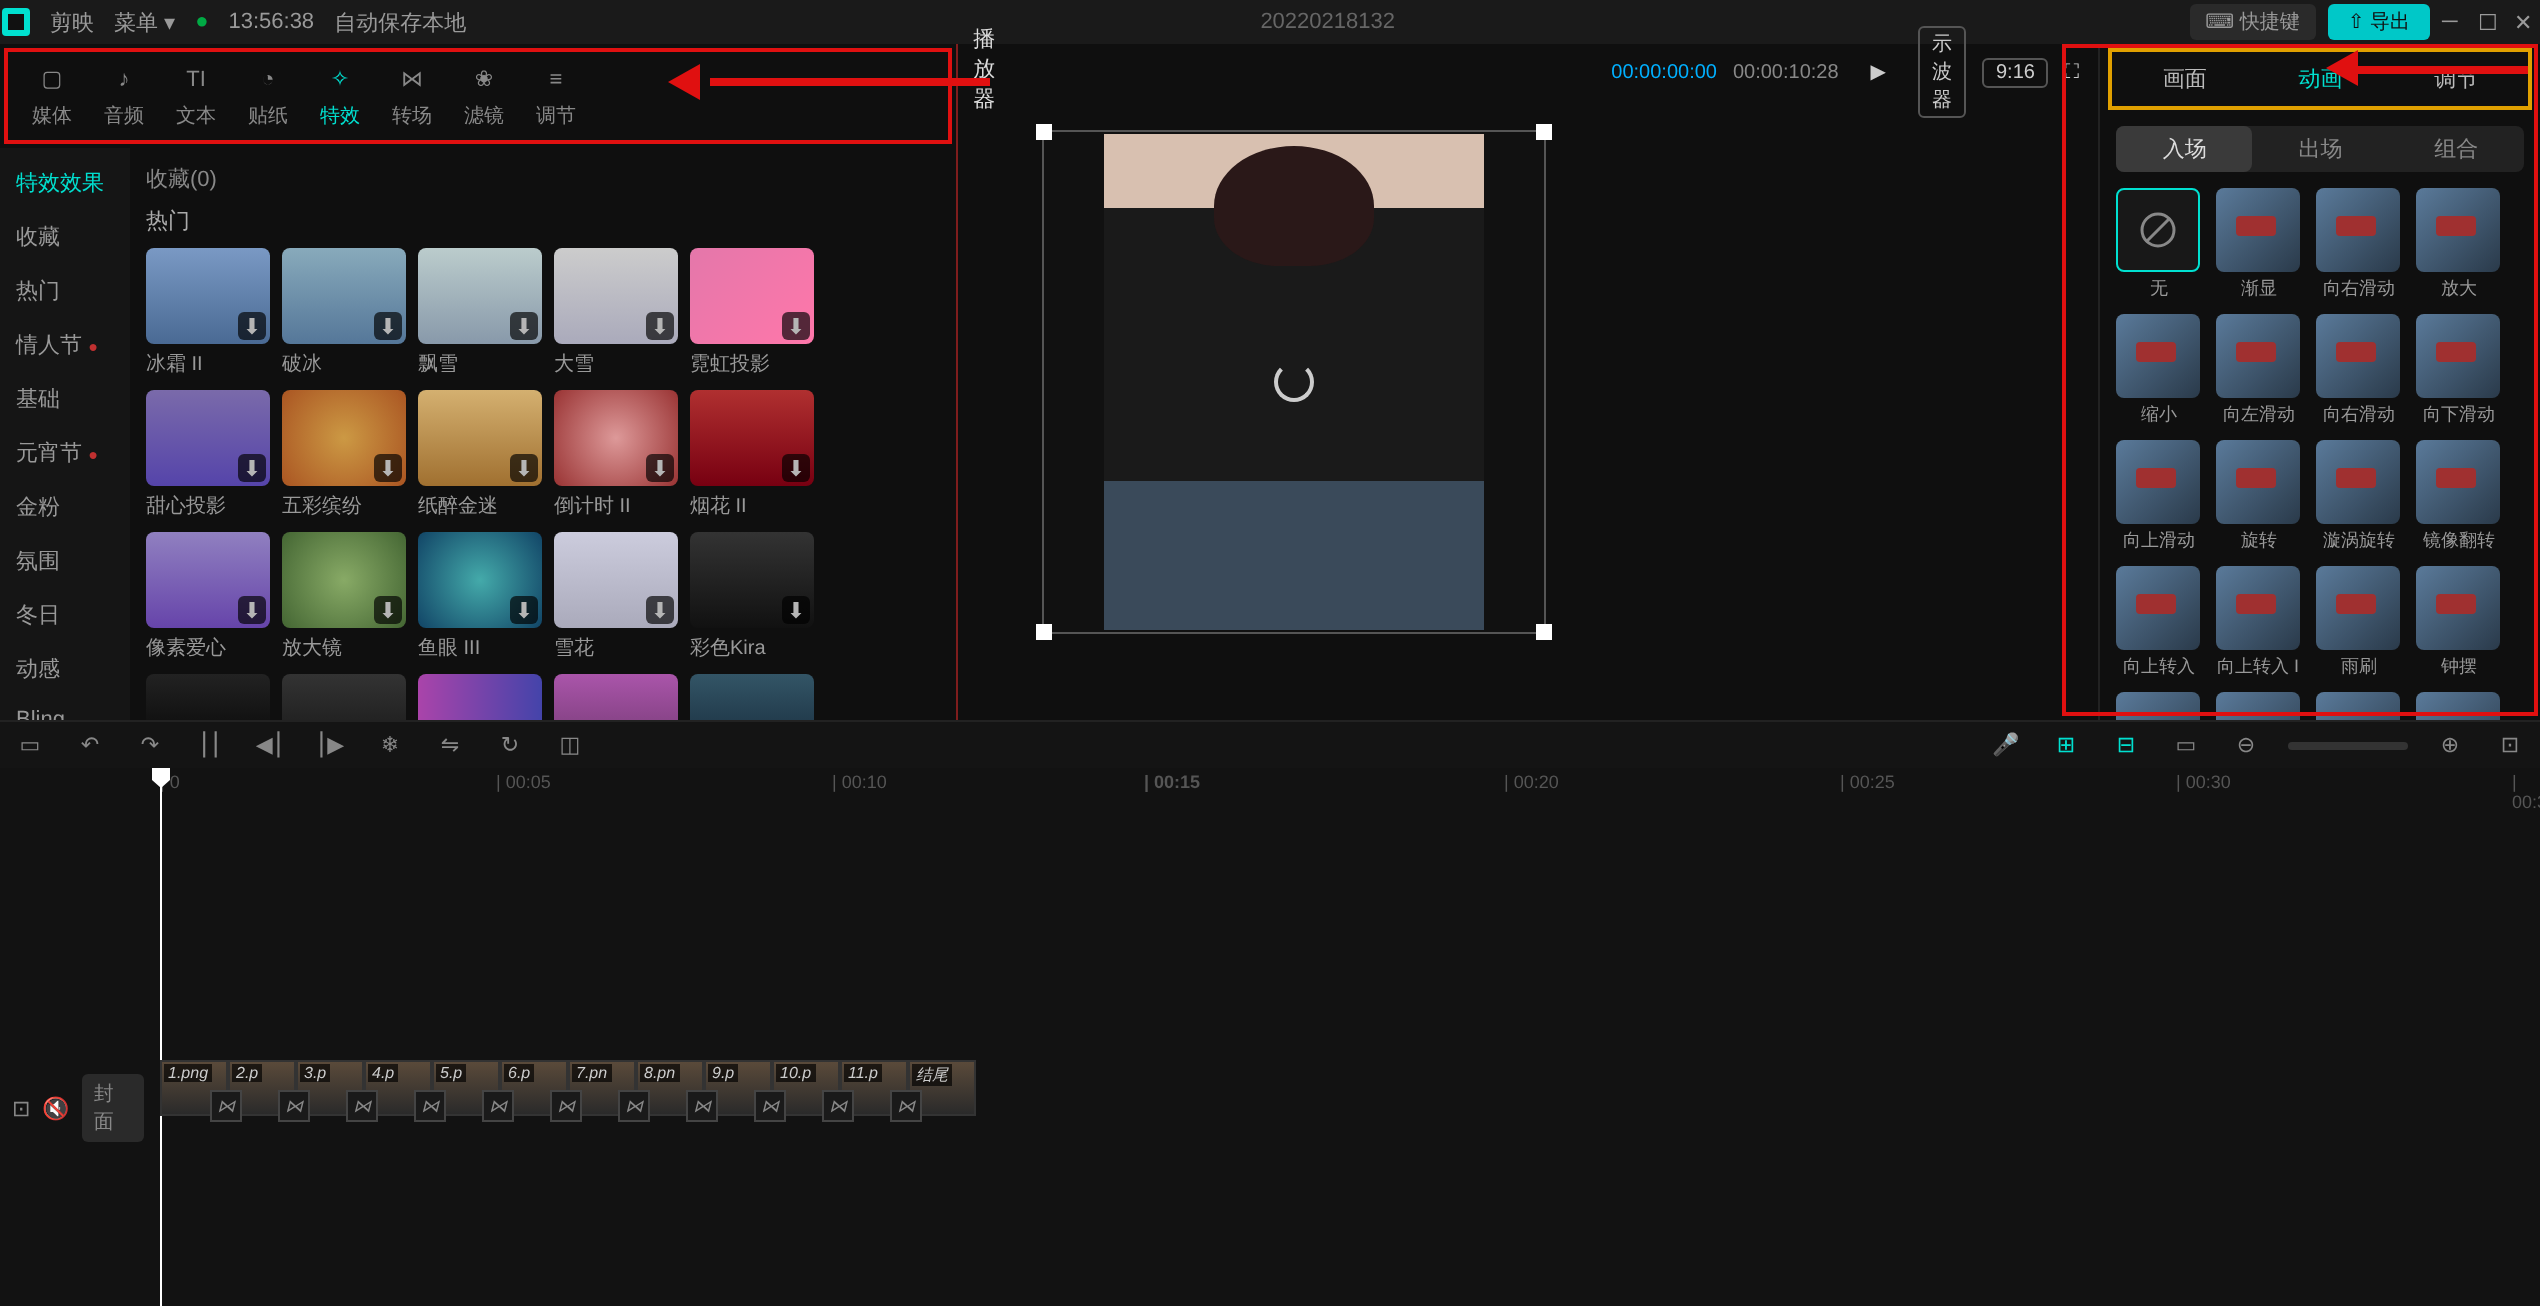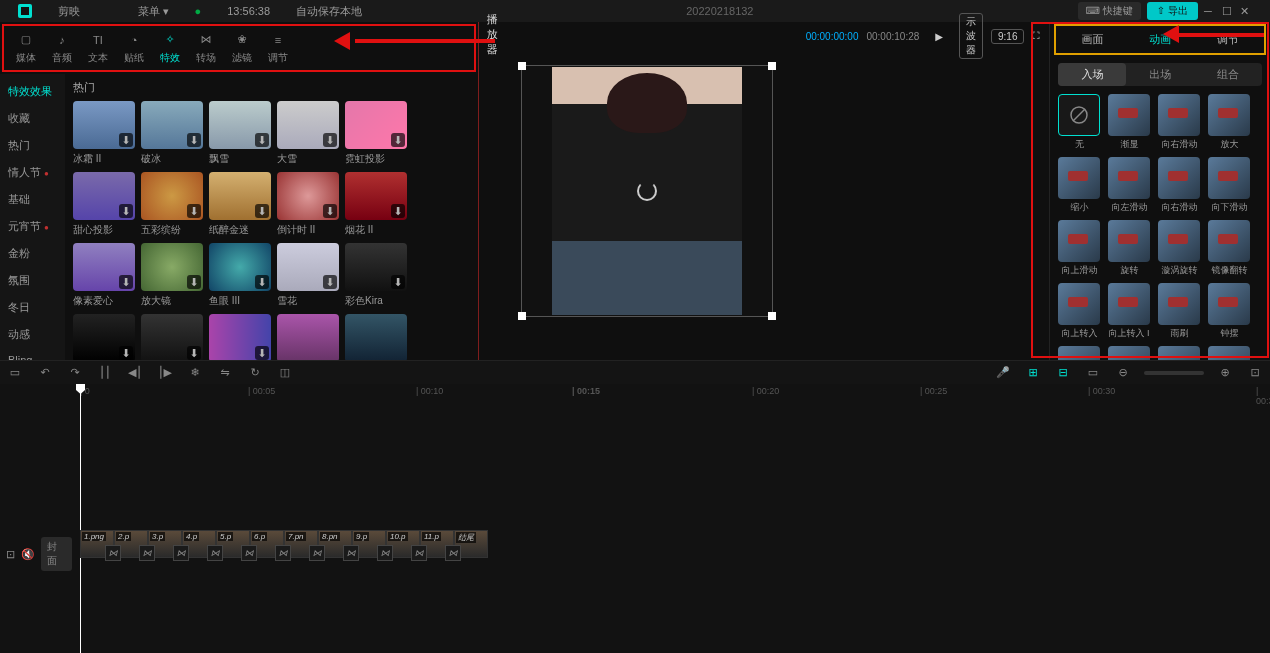--- a/index.html
+++ b/index.html
@@ -1,21 +1,21 @@
 <!DOCTYPE html>
 <html><head>
 <meta charset="utf-8">
 <style>
 * { margin:0; padding:0; box-sizing:border-box; font-family:"Microsoft YaHei",sans-serif; }
 body { background:#0f0f0f; color:#b5b5b5; width:1270px; height:653px; overflow:hidden; font-size:11px; }
 
 
-.titlebar { height:22px; background:#1a1a1a; display:flex; align-items:center; padding:0 18px; gap:26px; color:#9a9a9a; }
+.titlebar { height:22px; background:#1a1a1a; display:flex; align-items:center; padding:0 1px; gap:10px; color:#9a9a9a; }
 .titlebar .logo { width:14px; height:14px; background:#00e0d0; border-radius:2px; display:flex; align-items:center; justify-content:center; }
-.titlebar .menu { cursor:pointer;margin-left:32px; }
+.titlebar .menu { cursor:pointer; }
 .titlebar .center { flex:1; text-align:center; color:#666; }
 .titlebar .right { display:flex; gap:6px; align-items:center; }
 .titlebar .btn { background:#2a2a2a; padding:2px 8px; border-radius:3px; font-size:10px; }
 .titlebar .export { background:#00c8c8; color:#111; padding:2px 10px; border-radius:3px; font-size:10px; }
 .titlebar .winctl { width:12px; height:12px; display:inline-block; }
 
 
 .mainrow { display:flex; height:338px; }
 .leftpanel { width:520px; display:flex; flex-direction:column; }
 .midpanel { flex:1; display:flex; border-left:1px solid #7f1d1d;gap:23px; }
@@ -176,20 +176,21 @@
           <div class="cat">情人节 <span style="color:#c03030;font-size:8px">●</span></div>
           <div class="cat">基础</div>
           <div class="cat">元宵节 <span style="color:#c03030;font-size:8px">●</span></div>
           <div class="cat">金粉</div>
           <div class="cat">氛围</div>
           <div class="cat">冬日</div>
           <div class="cat">动感</div>
           <div class="cat">Bling</div>
         </div>
       <div class="fxarea">
+        <div class="fxhead">收藏(0)</div>
         <div class="fxsection">热门</div>
         <div class="fxgrid" id="fxgrid">
             <div class="fxcard">
               <div class="fxthumb" style="background:linear-gradient(#7a99c4,#4a6a94)">
                 <div class="dl">⬇</div>
               </div>
               <div class="fxlabel">冰霜 II</div>
             </div>
             <div class="fxcard">
               <div class="fxthumb" style="background:linear-gradient(#8ab,#579)">

